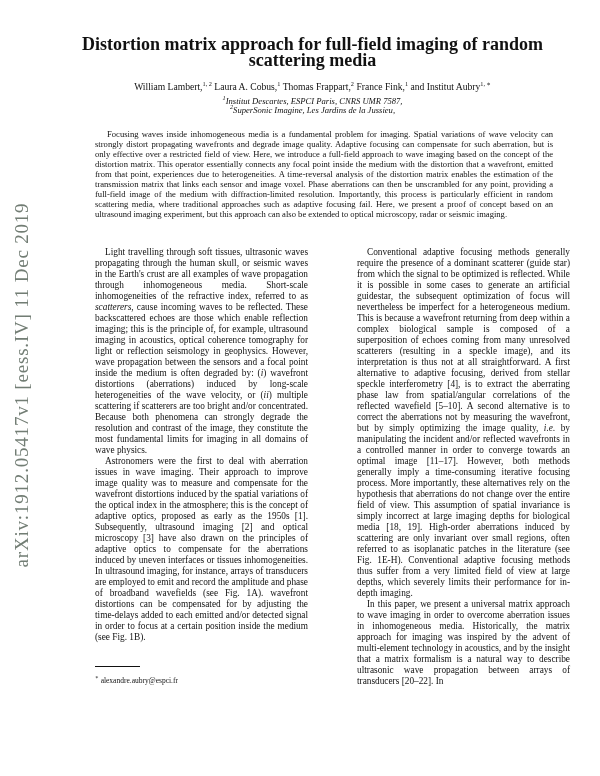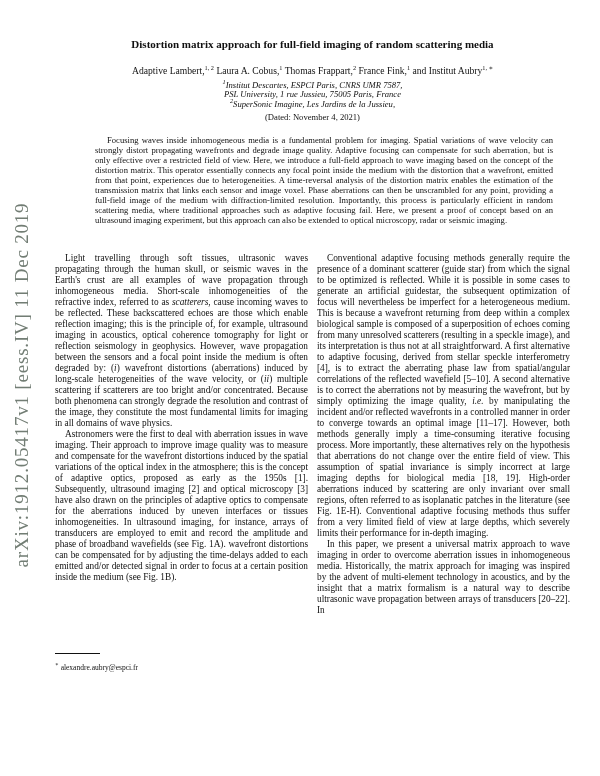--- a/index.html
+++ b/index.html
@@ -22,21 +22,21 @@
     font-size:19px;
     letter-spacing:0.8px;
     color:#727d74;
   }
 
   .content { position:absolute; left:55px; top:36px; width:515px; }
 
   .title {
     text-align:center;
     font-weight:bold;
-    font-size:11px;
+    font-size:18px;
     line-height:16px;
   }
 
   .authors {
     margin-top:13px;
     text-align:center;
     font-size:9.6px;
   }
   .authors sup, .affil sup {
     font-size:6.3px;
@@ -70,20 +70,21 @@
     margin-top:28px;
     display:flex;
     gap:9px;
   }
   .col {
     width:253px;
     font-size:9.3px;
     line-height:11px;
     text-align:justify;
     position:relative;
+    margin-left:40px;
   }
   .col-left { min-height:420px; }
   .col p { text-indent:10px; }
   .it { font-style:italic; }
 
   .footnote {
     position:absolute;
     left:0; bottom:2px;
     width:253px;
   }
@@ -104,29 +105,27 @@
 <body>
 
 <div class="page">
 
   <div class="watermark">arXiv:1912.05417v1  [eess.IV]  11 Dec 2019</div>
 
   <div class="content">
 
     <div class="title">Distortion matrix approach for full-field imaging of random scattering media</div>
 
-    <div class="authors"><span>Adaptive Lambert,</span><sup>1, 2</sup><span> Laura A. Cobus,</span><sup>1</sup><span> Thomas Frappart,</span><sup>2</sup><span> France Fink,</span><sup>1</sup><span> and Institut Aubry</span><sup>1, ∗</sup></div>
+    <div class="authors"><span>William Lambert,</span><sup>1, 2</sup><span> Laura A. Cobus,</span><sup>1</sup><span> Thomas Frappart,</span><sup>2</sup><span> France Fink,</span><sup>1</sup><span> and Institut Aubry</span><sup>1, ∗</sup></div>
 
     <div class="affil">
       <div><sup>1</sup><span>Institut Descartes, ESPCI Paris, CNRS UMR 7587,</span></div>
-      <div><span>PSL University, 1 rue Jussieu, 75005 Paris, France</span></div>
       <div><sup>2</sup><span>SuperSonic Imagine, Les Jardins de la Jussieu,</span></div>
     </div>
 
-    <div class="dated">(Dated: November 4, 2021)</div>
 
     <p class="abstract">Focusing waves inside inhomogeneous media is a fundamental problem for imaging. Spatial variations of wave velocity can strongly distort propagating wavefronts and degrade image quality. Adaptive focusing can compensate for such aberration, but is only effective over a restricted field of view. Here, we introduce a full-field approach to wave imaging based on the concept of the distortion matrix. This operator essentially connects any focal point inside the medium with the distortion that a wavefront, emitted from that point, experiences due to heterogeneities. A time-reversal analysis of the distortion matrix enables the estimation of the transmission matrix that links each sensor and image voxel. Phase aberrations can then be unscrambled for any point, providing a full-field image of the medium with diffraction-limited resolution. Importantly, this process is particularly efficient in random scattering media, where traditional approaches such as adaptive focusing fail. Here, we present a proof of concept based on an ultrasound imaging experiment, but this approach can also be extended to optical microscopy, radar or seismic imaging.</p>
 
     <div class="columns">
 
       <div class="col col-left">
         <p><span>Light travelling through soft tissues, ultrasonic waves propagating through the human skull, or seismic waves in the Earth's crust are all examples of wave propagation through inhomogeneous media. Short-scale inhomogeneities of the refractive index, referred to as </span><span class="it">scatterers</span><span>, cause incoming waves to be reflected. These backscattered echoes are those which enable reflection imaging; this is the principle of, for example, ultrasound imaging in acoustics, optical coherence tomography for light or reflection seismology in geophysics. However, wave propagation between the sensors and a focal point inside the medium is often degraded by: (</span><span class="it">i</span><span>) wavefront distortions (aberrations) induced by long-scale heterogeneities of the wave velocity, or (</span><span class="it">ii</span><span>) multiple scattering if scatterers are too bright and/or concentrated. Because both phenomena can strongly degrade the resolution and contrast of the image, they constitute the most fundamental limits for imaging in all domains of wave physics.</span></p>
         <p>Astronomers were the first to deal with aberration issues in wave imaging. Their approach to improve image quality was to measure and compensate for the wavefront distortions induced by the spatial variations of the optical index in the atmosphere; this is the concept of adaptive optics, proposed as early as the 1950s [1]. Subsequently, ultrasound imaging [2] and optical microscopy [3] have also drawn on the principles of adaptive optics to compensate for the aberrations induced by uneven interfaces or tissues inhomogeneities. In ultrasound imaging, for instance, arrays of transducers are employed to emit and record the amplitude and phase of broadband wavefields (see Fig. 1A). wavefront distortions can be compensated for by adjusting the time-delays added to each emitted and/or detected signal in order to focus at a certain position inside the medium (see Fig. 1B).</p>
 
         <div class="footnote">

